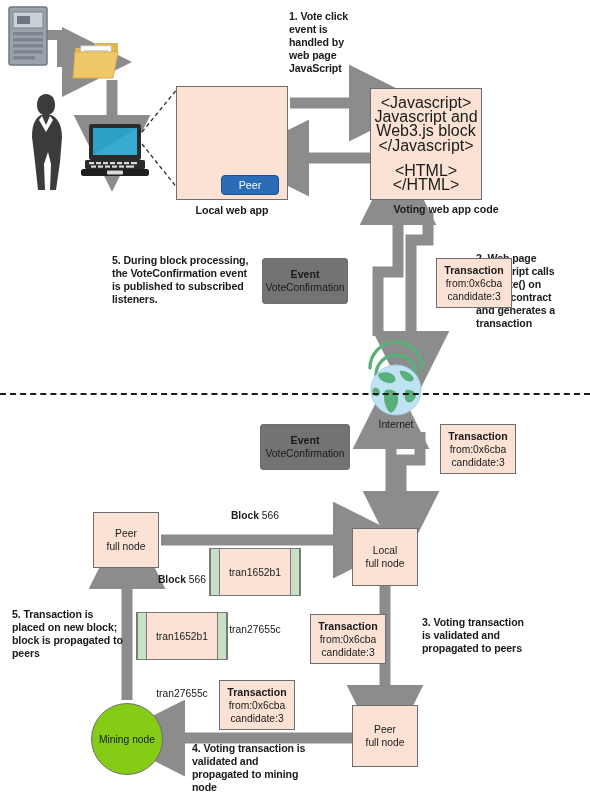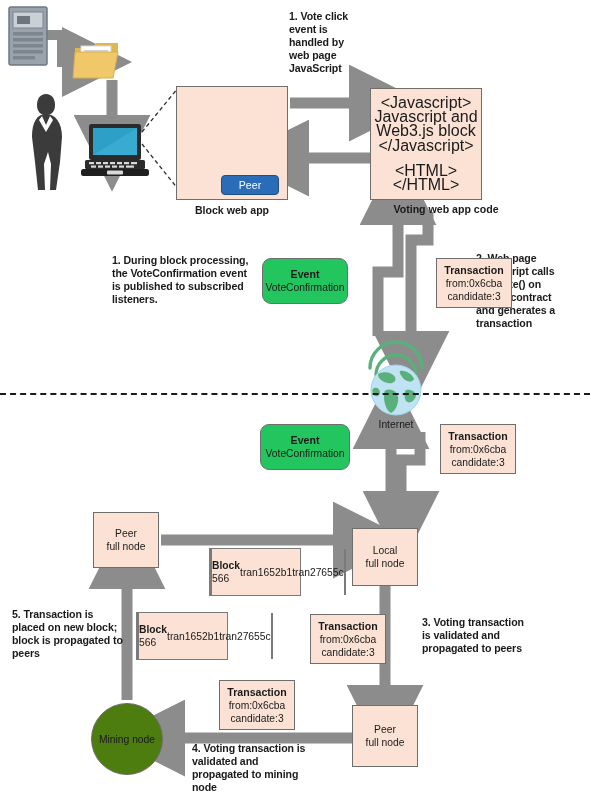--- a/index.html
+++ b/index.html
@@ -2,40 +2,40 @@
 <html><head>
 <meta charset="utf-8">
 <style>
   html,body{margin:0;padding:0;background:#ffffff;}
   body{width:590px;height:793px;position:relative;overflow:hidden;
        font-family:"Liberation Sans", sans-serif;color:#1a1a1a;}
   .stage{position:absolute;left:0;top:0;width:590px;height:793px;}
   .abs{position:absolute;}
   .note{font-size:10.6px;font-weight:bold;line-height:13px;letter-spacing:-0.1px;}
   .pinkbox{background:#fbe2d5;border:1.4px solid #6e6e6e;box-sizing:border-box;}
-  .round{background:#22c55e;border:1.4px solid #6e6e6e;border-radius:9px;box-sizing:border-box;}
-  .circ{background:#4d7c0f;border:1.4px solid #6e6e6e;border-radius:50%;box-sizing:border-box;}
+  .round{background:#737373;border:1.4px solid #6e6e6e;border-radius:3px;box-sizing:border-box;}
+  .circ{background:#84cc16;border:1.4px solid #6e6e6e;border-radius:50%;box-sizing:border-box;}
   .ctr{display:flex;align-items:center;justify-content:center;text-align:center;}
   .col{flex-direction:column;}
   .lbl{font-size:10.3px;line-height:13px;}
   .lbl-b{font-size:10.6px;font-weight:bold;line-height:13px;}
   .caption{font-size:10.6px;font-weight:bold;text-align:center;}
   .cand{font-size:11.4px;line-height:15px;}
   .codeline{font-size:16px;line-height:14.2px;}
   .votebtn{background:#2b6cb8;border:1px solid #1e4f8a;border-radius:4px;color:#fff;
            font-size:10.6px;text-align:center;padding:3px 0;width:56px;}
   .chk{width:11px;height:11px;border:1.6px solid #1d1d1d;background:#fff;box-sizing:border-box;
        display:inline-block;vertical-align:middle;}
   .chk.on{background:#2b6cb8;border-color:#2b6cb8;position:relative;}
   .chk.on:after{content:"";position:absolute;left:2.4px;top:0.4px;width:3px;height:6px;
        border:solid #fff;border-width:0 1.7px 1.7px 0;transform:rotate(42deg);}
   .blockbox{background:#fbe2d5;border:1.2px solid #7a7a7a;box-sizing:border-box;
             display:flex;align-items:stretch;}
   .blockbar{width:8px;background:#c8e0c5;border-left:1px solid #7a7a7a;border-right:1px solid #7a7a7a;}
-  .blockmid{flex:1;display:flex;flex-direction:row;align-items:center;justify-content:center;padding:3px 0;}
+  .blockmid{flex:1;display:flex;flex-direction:column;align-items:center;justify-content:center;padding:3px 0;gap:44px;}
   .divider{position:absolute;left:0;width:590px;height:0;border-top:2.4px dashed #1a1a1a;}
   svg{display:block;overflow:visible;}
 </style>
 </head>
 <body>
 
 <div class="stage">
 
   <svg class="abs" style="left:0;top:0;width:590px;height:793px;">
     <defs>
@@ -122,39 +122,39 @@
   </svg>
 
   <svg class="abs" style="left:140px;top:84px;width:44px;height:110px;">
     <line x1="2" y1="48" x2="38" y2="4" stroke="#2b2b2b" stroke-width="1.3" stroke-dasharray="4 3"></line>
     <line x1="2" y1="60" x2="38" y2="105" stroke="#2b2b2b" stroke-width="1.3" stroke-dasharray="4 3"></line>
   </svg>
 
   <div class="abs pinkbox" style="left:176px;top:86px;width:112px;height:114px;border-color:#6e6e6e;">
     <div class="votebtn abs" style="left:44px;top:88px;">Peer</div>
   </div>
-  <div class="abs caption" style="left:176px;top:204px;width:112px;">Block web app</div>
+  <div class="abs caption" style="left:176px;top:204px;width:112px;">Local web app</div>
 
   <div class="abs pinkbox ctr col" style="left:370px;top:88px;width:112px;height:112px;">
     <div class="codeline">&lt;Javascript&gt;</div>
     <div class="codeline">Javascript and</div>
     <div class="codeline">Web3.js block</div>
     <div class="codeline">&lt;/Javascript&gt;</div>
     <div class="codeline" style="height:11px;"></div>
     <div class="codeline">&lt;HTML&gt;</div>
     <div class="codeline">&lt;/HTML&gt;</div>
   </div>
   <div class="abs caption" style="left:378px;top:203px;width:136px;">Voting web app code</div>
 
   <div class="abs note" style="left:289px;top:10px;width:72px;">1. Vote click event is handled by web page JavaScript</div>
 
 
   <div class="abs note" style="left:476px;top:252px;width:84px;">2. Web page JavaScript calls castVote() on Voting contract and generates a transaction</div>
 
-  <div class="abs note" style="left:112px;top:254px;width:146px;">1. During block processing, the VoteConfirmation event is published to subscribed listeners.</div>
+  <div class="abs note" style="left:112px;top:254px;width:146px;">5. During block processing, the VoteConfirmation event is published to subscribed listeners.</div>
 
 
   <div class="abs note" style="left:406px;top:616px;width:110px;margin-left:16px;">3. Voting transaction is validated and propagated to peers</div>
 
   <div class="abs note" style="left:12px;top:608px;width:112px;">5. Transaction is placed on new block; block is propagated to peers</div>
 
   <div class="abs note" style="left:192px;top:742px;width:122px;">4. Voting transaction is validated and propagated to mining node</div>
 
   <div class="abs round ctr col" style="left:262px;top:258px;width:86px;height:46px;">
     <div class="lbl-b">Event</div>

